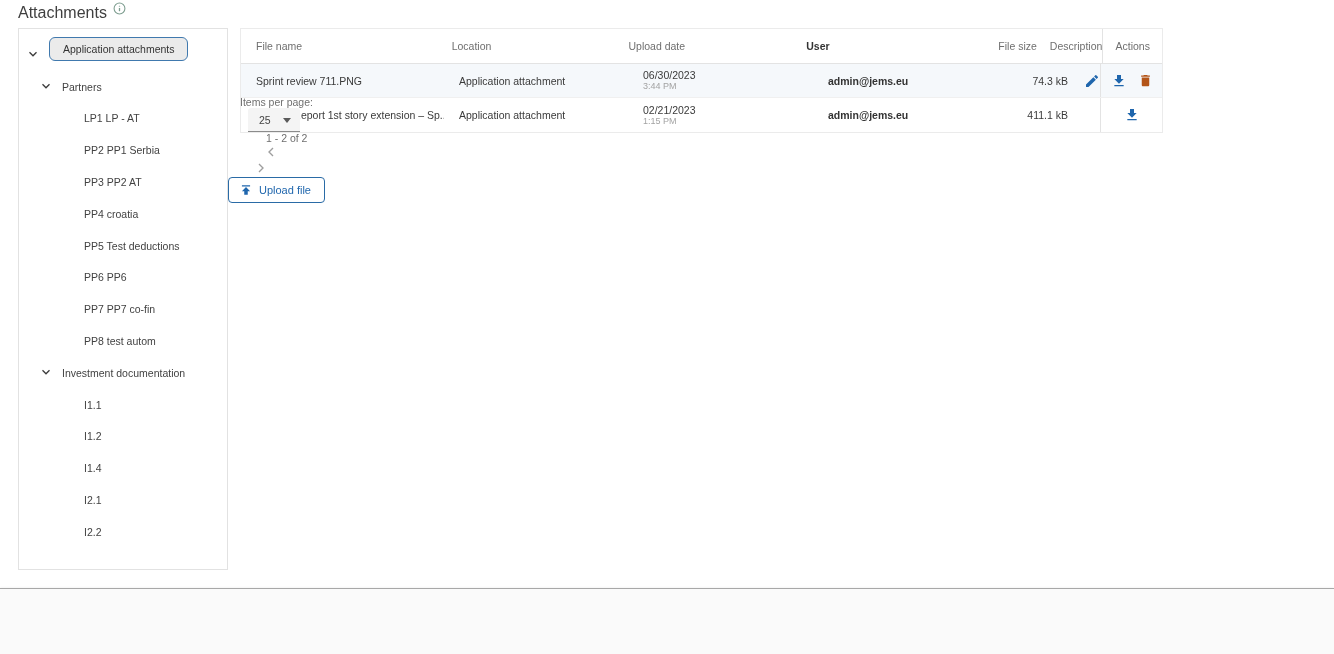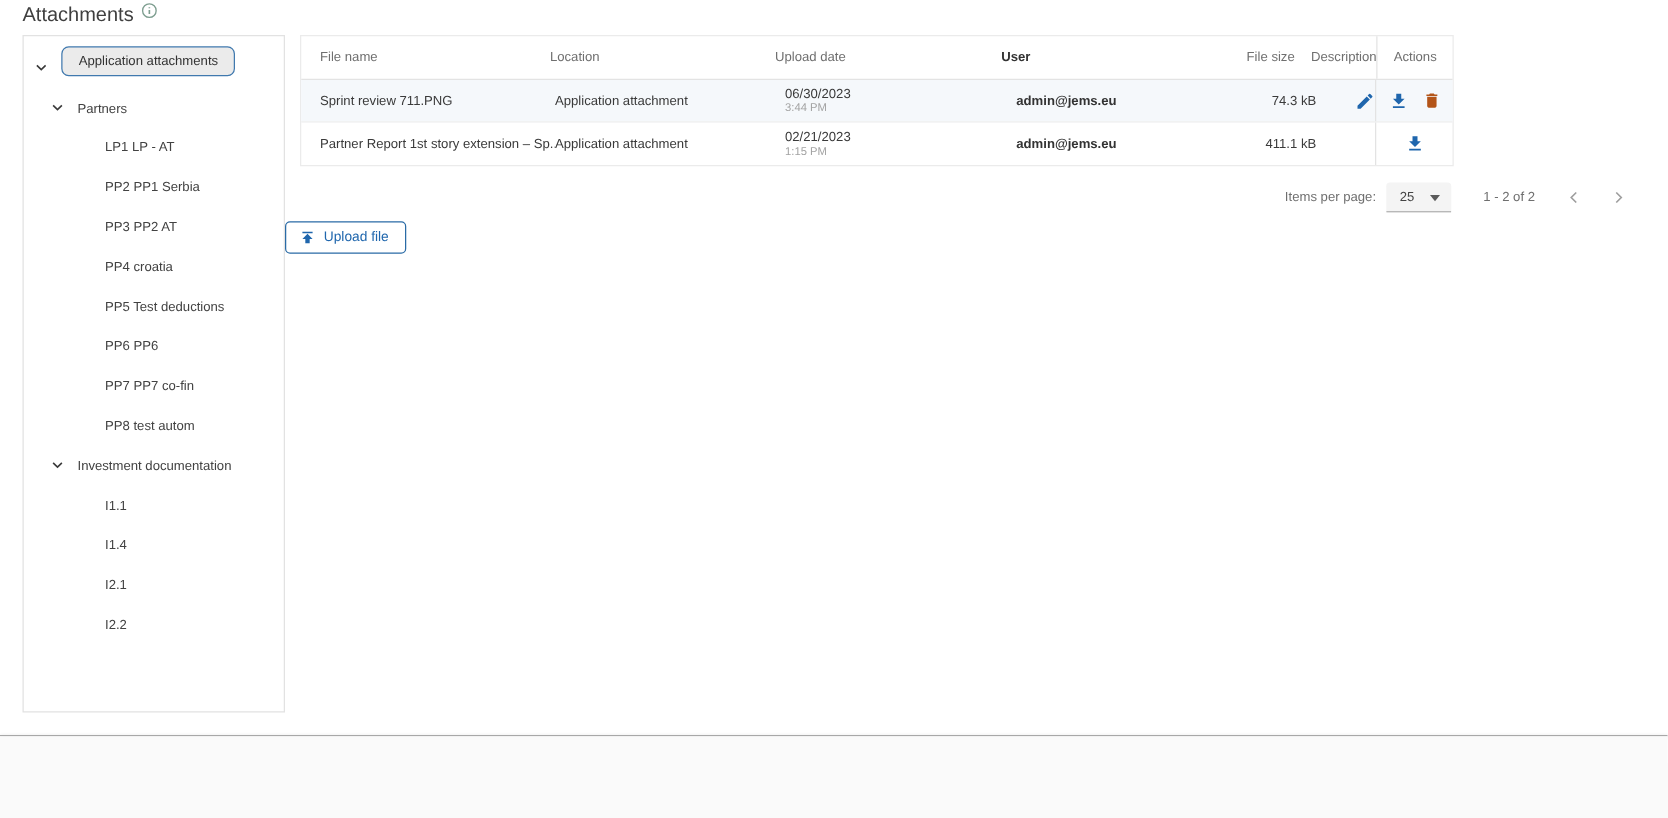--- a/index.html
+++ b/index.html
@@ -58,21 +58,21 @@
   }
   .t-row { display: flex; align-items: center; }
   .t-head {
     height: 35px;
     color: #6f6f6f; font-size: 10.5px;
     border-bottom: 1px solid #e3e3e3;
   }
   .t-body-row { height: 34px; font-size: 10.5px; color: #3a3a3a; }
   .t-body-row.alt { background: #f5f8fb; border-bottom: 1px solid #f0f0f0; }
   .col-file { width: 203px; padding-left: 15px; white-space: nowrap; overflow: hidden; }
-  .col-loc  { width: 184px; white-space: nowrap; }
+  .col-loc  { width: 184px; white-space: nowrap; margin-left: 15px; }
   .col-date { width: 185px; line-height: 1.15; }
   .col-date .time { font-size: 9px; color: #a3a3a3; }
   .col-user { width: 140px; font-weight: bold; color: #333; }
   .col-size { width: 100px; text-align: right; }
   .col-desc { flex: 1; padding-left: 13px; display: flex; align-items: center; }
   .col-desc .spacer { flex: 1; }
   .col-actions {
     width: 62px; align-self: stretch;
     border-left: 1px solid #e3e3e3;
     display: flex; align-items: center; justify-content: center; gap: 11px;
@@ -81,22 +81,22 @@
   .icon-btn {
     display: inline-flex; align-items: center; justify-content: center;
     background: none; border: none; cursor: pointer; padding: 0;
   }
   .blue-ic { color: #1f66ad; }
   .rust-ic { color: #b35418; }
 
   
   .paginator {
     position: absolute; left: 240px; top: 140px; width: 1070px; height: 36px;
-    display: flex; align-items: center; justify-content: flex-end;
-    font-size: 10.5px; color: #6f6f6f;
+    display: flex; align-items: flex-start; justify-content: flex-end;
+    font-size: 10.5px; color: #6f6f6f; flex-direction: column;
   }
   .pagesize-select {
     margin-left: 8px;
     display: inline-flex; align-items: center; gap: 12px;
     padding: 6px 9px 5px 11px;
     background: #f4f4f4;
     border-bottom: 1px solid #8b8b8b;
     border-radius: 3px 3px 0 0;
     color: #444; cursor: pointer;
   }
@@ -203,20 +203,23 @@
     <span class="chev">
       <svg width="14" height="14" viewBox="0 0 24 24" fill="none" stroke="currentColor" stroke-width="2.2">
           <polyline points="6 9 12 15 18 9"></polyline>
         </svg>
     </span>
     <span class="lbl">Investment documentation</span>
   </div>
 
   <div class="tree-row lvl2">
       <span>I1.1</span>
+    </div>
+  <div class="tree-row lvl2">
+      <span>I1.2</span>
     </div>
   <div class="tree-row lvl2">
       <span>I1.4</span>
     </div>
   <div class="tree-row lvl2">
       <span>I2.1</span>
     </div>
   <div class="tree-row lvl2">
       <span>I2.2</span>
     </div>

